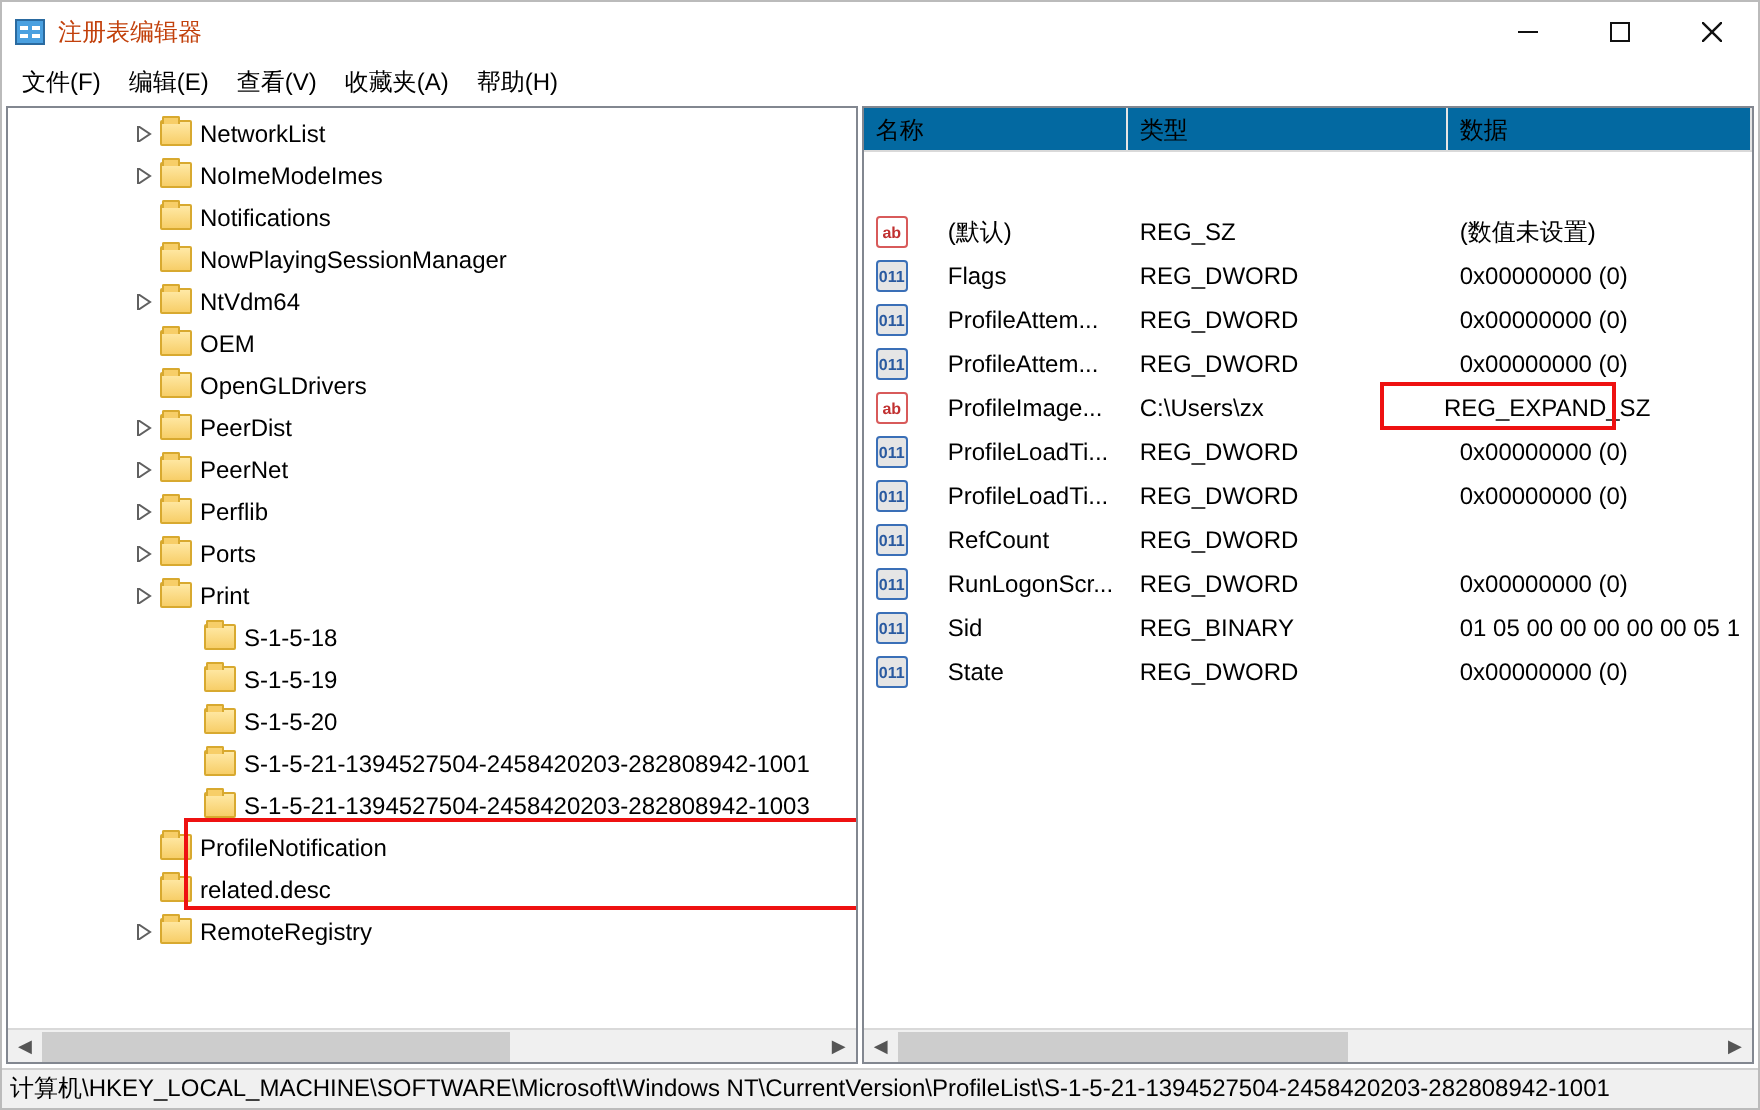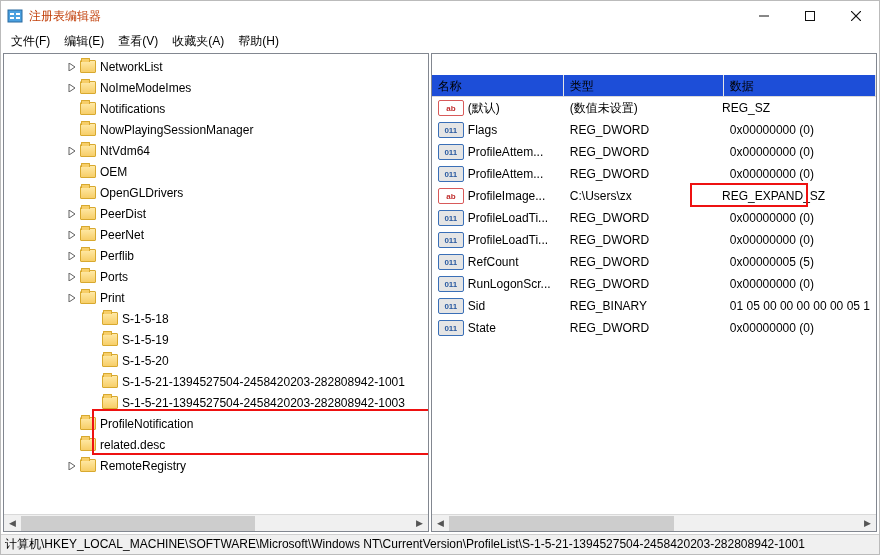--- a/index.html
+++ b/index.html
@@ -52,20 +52,21 @@
     gap: 2px;
     min-height: 0;
   }
   .pane {
     border: 1px solid #828790;
     background: #fff;
     position: relative;
     display: flex;
     flex-direction: column;
     min-height: 0;
+    gap: 29px;
   }
   .left-pane { width: 438px; }
   .right-pane { flex: 1; }
   .pane-body {
     flex: 1;
     overflow: hidden;
     padding: 2px 0 2px 0;
   }
   .tree {
     padding-left: 0;
@@ -107,47 +108,46 @@
   .tree-label { color:#000; }
   .highlight-box-tree {
     position:absolute;
     border:2px solid #e11;
     pointer-events:none;
   }
   .list-header {
     display:flex;
     height: 22px;
     border-bottom: 1px solid #d9d9d9;
-    background:#1d4ed8;
-    margin-top:21px;
+    background:#0369a1;
   }
   .list-header .col {
     padding: 3px 6px;
     font-size:12px;
     color:#000;
     border-right: 1px solid #e5e5e5;
   }
   .col-name { width: 132px; }
   .col-type { width: 160px; }
   .col-data { flex:1; }
   .list-body { flex:1; overflow:hidden; position:relative; }
   .list-row {
     display:flex;
     align-items:center;
     height:22px;
     font-size:12px;
   }
   .list-row .cell { padding: 0 6px; overflow:hidden; text-overflow:ellipsis; white-space:nowrap; }
   .val-icon {
-    width:26px; height:16px;
+    width:16px; height:16px;
     border:1px solid;
     border-radius:2px;
     display:inline-flex; align-items:center; justify-content:center;
     font-size:8px; font-weight:bold;
-    margin-right:4px;
+    margin-right:20px;
     flex-shrink:0;
   }
   .val-icon.str {
     border-color:#d85a5a; color:#c13030; background:#fff;
   }
   .val-icon.bin {
     border-color:#3a6fb7; color:#2a5aa0; background:#e5e5e5;
   }
   .cell-name { width:132px; display:flex; align-items:center; }
   .cell-type { width:160px; }
@@ -406,22 +406,22 @@
       <div class="col col-type">类型</div>
       <div class="col col-data">数据</div>
     </div>
     <div class="list-body">
       <div id="list-rows">
           <div class="list-row">
             <div class="cell cell-name">
               <span class="val-icon str">ab</span>
               <span>(默认)</span>
             </div>
+            <div class="cell cell-type">REG_SZ</div>
             <div class="cell cell-data">(数值未设置)</div>
-            <div class="cell cell-type">REG_SZ</div>
           </div>
           <div class="list-row">
             <div class="cell cell-name">
               <span class="val-icon bin">011</span>
               <span>Flags</span>
             </div>
             <div class="cell cell-type">REG_DWORD</div>
             <div class="cell cell-data">0x00000000 (0)</div>
           </div>
           <div class="list-row">
@@ -463,21 +463,20 @@
             </div>
             <div class="cell cell-type">REG_DWORD</div>
             <div class="cell cell-data">0x00000000 (0)</div>
           </div>
           <div class="list-row">
             <div class="cell cell-name">
               <span class="val-icon bin">011</span>
               <span>RefCount</span>
             </div>
             <div class="cell cell-type">REG_DWORD</div>
-            <div class="cell cell-data">0x00000005 (5)</div>
           </div>
           <div class="list-row">
             <div class="cell cell-name">
               <span class="val-icon bin">011</span>
               <span>RunLogonScr...</span>
             </div>
             <div class="cell cell-type">REG_DWORD</div>
             <div class="cell cell-data">0x00000000 (0)</div>
           </div>
           <div class="list-row">

